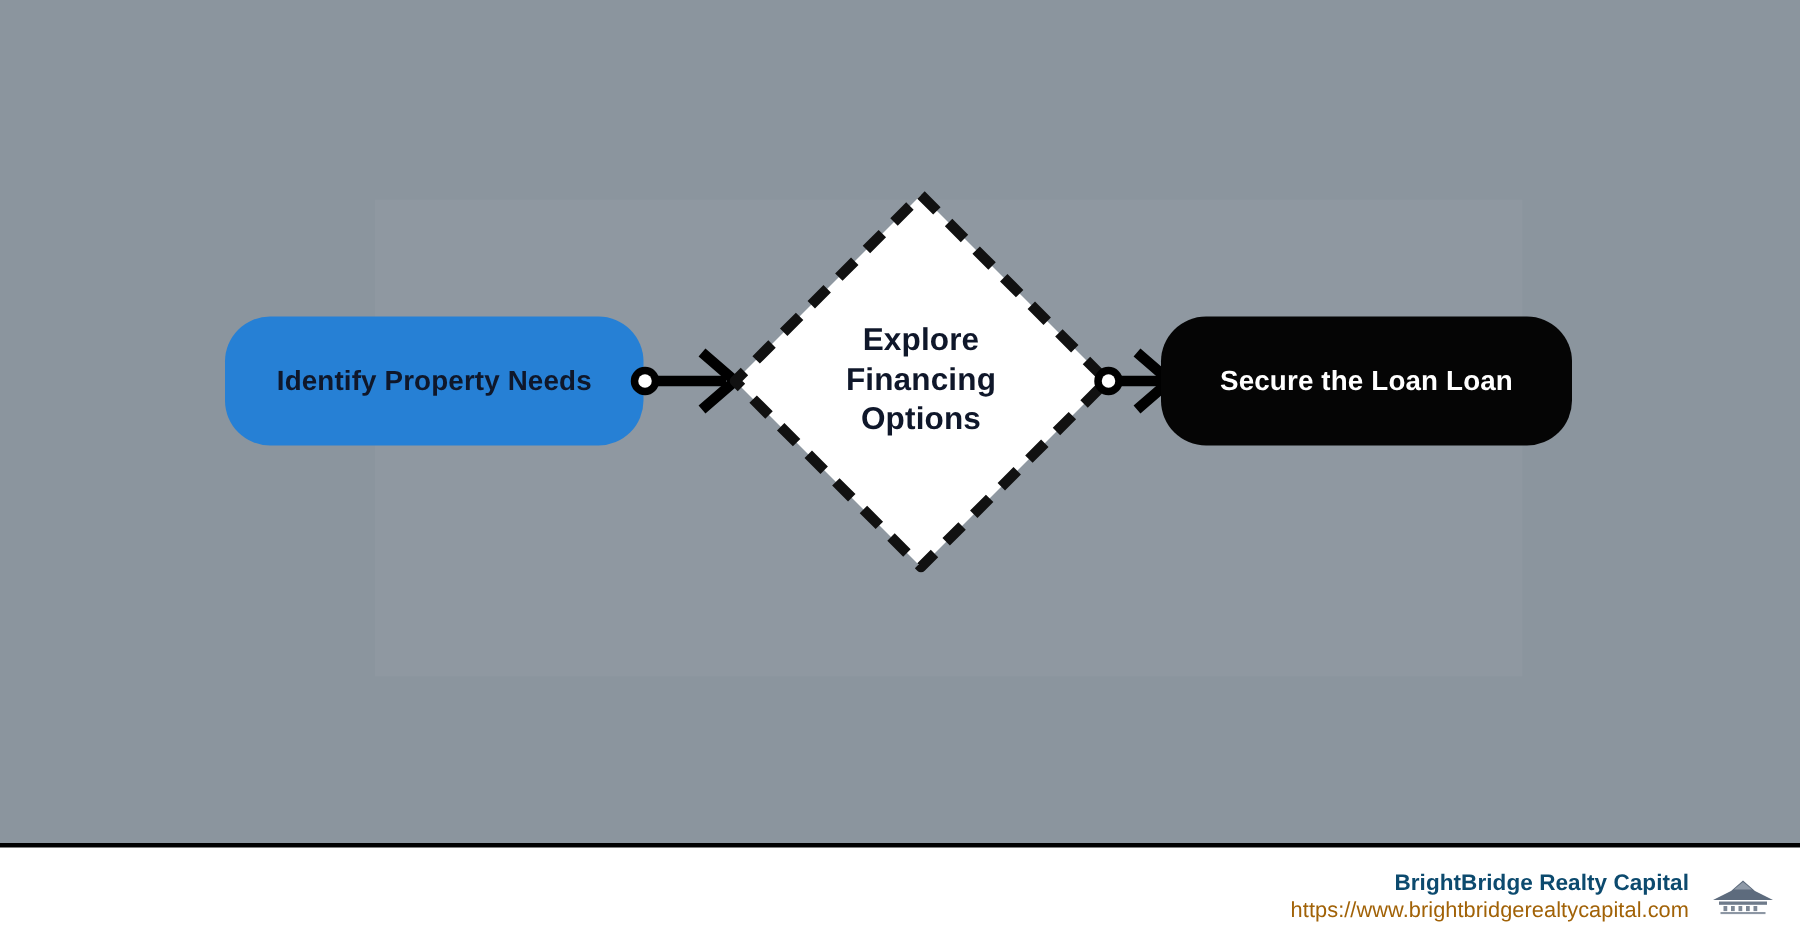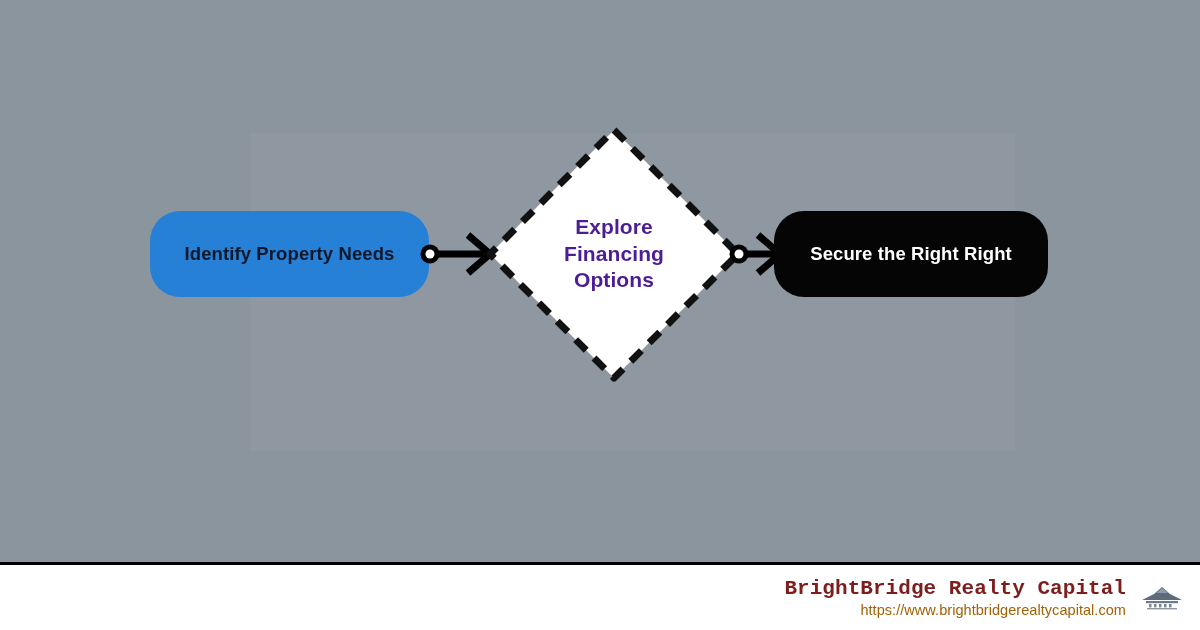--- a/index.html
+++ b/index.html
@@ -74,21 +74,21 @@
   #node-decision .diamond-svg {
     position: absolute;
     left: 0;
     top: 0;
     width: 260px;
     height: 260px;
   }
   #node-decision .node-label {
     position: relative;
     z-index: 2;
-    color: #4c1d95;
+    color: #0f172a;
     font-size: 21px;
     line-height: 1.26;
   }
 
   #node-end {
     left: 774px;
     top: 211px;
     width: 274px;
     height: 86px;
     background: #050505;
@@ -131,25 +131,24 @@
   }
 
   #footer-text {
     display: flex;
     flex-direction: column;
     align-items: flex-end;
     gap: 2px;
   }
 
   #footer-brand {
-    font-size: 21px;
+    font-size: 15px;
     font-weight: bold;
-    color: #7f1d1d;
+    color: #0c4a6e;
     letter-spacing: 0.05px;
-    font-family: Liberation Mono, monospace;
   }
 
   #footer-url {
     font-size: 14.5px;
     color: #a16207;
     letter-spacing: 0.05px;
   }
 
   #footer-logo {
     width: 44px;
@@ -185,21 +184,21 @@
     </div>
 
     <svg class="connector" id="connector-2" viewBox="0 0 56 52">
       <circle cx="11" cy="26" r="9.5" fill="#000000"></circle>
       <circle cx="11" cy="26" r="4.5" fill="#ffffff"></circle>
       <line x1="18" y1="26" x2="46" y2="26" stroke="#000000" stroke-width="7"></line>
       <polyline points="30,7 52,26 30,45" fill="none" stroke="#000000" stroke-width="7" stroke-linecap="butt" stroke-linejoin="miter"></polyline>
     </svg>
 
     <div class="node" id="node-end">
-      <span class="node-label">Secure the Right Right</span>
+      <span class="node-label">Secure the Loan Loan</span>
     </div>
 
   </div>
 
   <div id="footer">
     <div id="footer-inner">
       <div id="footer-text">
         <div id="footer-brand">BrightBridge Realty Capital</div>
         <div id="footer-url">https://www.brightbridgerealtycapital.com</div>
       </div>

